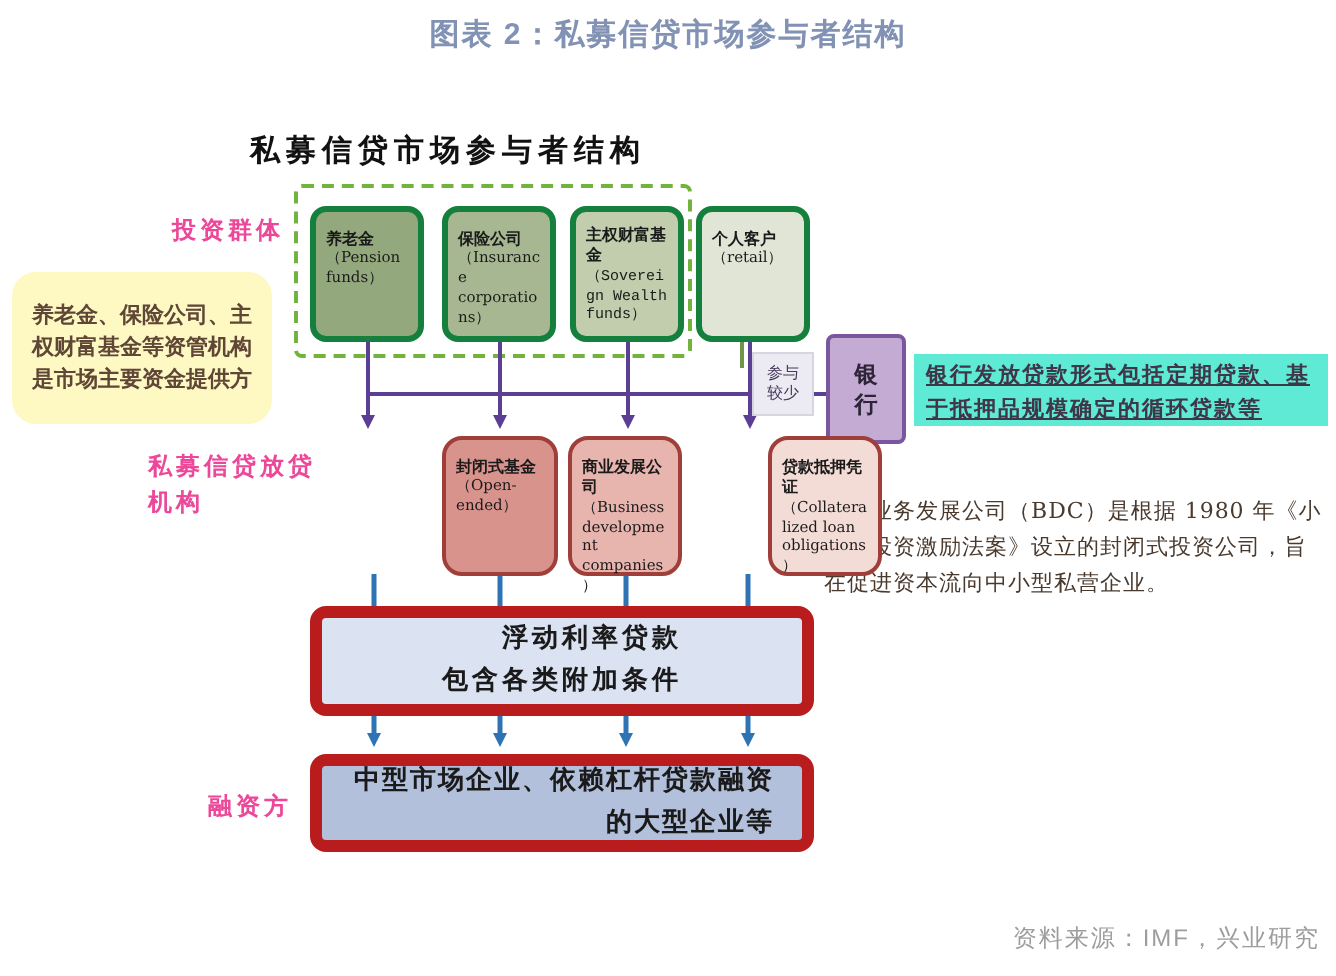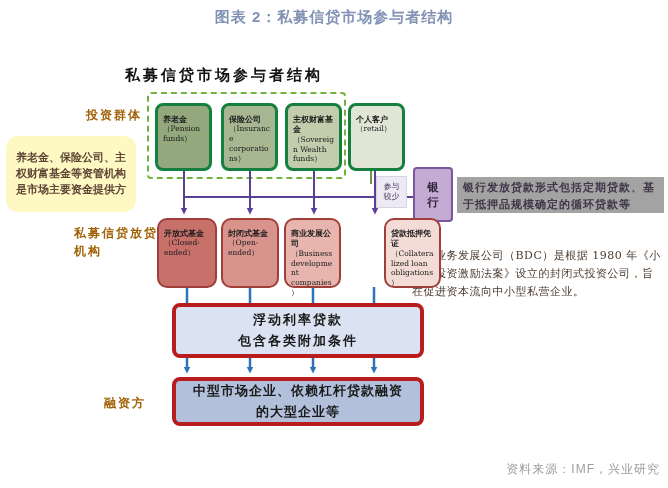--- a/index.html
+++ b/index.html
@@ -11,34 +11,34 @@
   
   .page-title{
     left:0;top:8px;width:668px;text-align:center;
     font-family:"Liberation Sans","DejaVu Sans",sans-serif;
     font-size:15px;font-weight:bold;color:#8292b4;letter-spacing:1px;
   }
   .diagram-title{
     left:125px;top:66px;font-size:15px;font-weight:bold;color:#111;
     letter-spacing:3px;
   }
-  .side-label{font-size:12px;font-weight:bold;color:#a16207;letter-spacing:2px;line-height:1.5;}
+  .side-label{font-size:12px;font-weight:bold;color:#ec4899;letter-spacing:2px;line-height:1.5;}
   .investors-label{left:86px;top:106px;}
   .lenders-label{left:74px;top:224px;width:84px;}
   .borrowers-label{left:104px;top:394px;}
   
   .investor-note{
     left:6px;top:136px;width:130px;height:76px;background:#fef9c3;border-radius:12px;
     display:flex;align-items:center;justify-content:center;text-align:center;
     font-size:11px;font-weight:bold;color:#5f4636;line-height:1.45;padding:4px 5px;box-sizing:border-box;
   }
   .bank-note{
-    left:457px;top:177px;width:207px;height:36px;background:#a3a3a3;
+    left:457px;top:177px;width:207px;height:36px;background:#5eead4;
     font-size:11px;font-weight:bold;color:#3f3648;line-height:1.55;letter-spacing:1px;
-    padding:2px 6px;box-sizing:border-box;
+    padding:2px 6px;box-sizing:border-box;text-decoration:underline;
   }
   .bdc-note{
     left:412px;top:247px;width:252px;
     font-size:11px;color:#4a3a2e;line-height:1.65;letter-spacing:0.5px;
   }
   .source{
     left:0;top:461px;width:660px;text-align:right;
     font-family:"Liberation Sans","DejaVu Sans",sans-serif;
     font-size:12px;color:#9d9d9d;letter-spacing:1px;
   }
@@ -67,22 +67,22 @@
   }
   .bank-box span{display:block;width:14px;font-size:11.5px;font-weight:bold;color:#2d2438;line-height:1.3;text-align:center;}
   .participation{
     left:376px;top:176px;width:31px;height:32px;background:#eceaf2;z-index:3;
     display:flex;align-items:center;justify-content:center;box-sizing:border-box;
     border:1px solid #d8d4e4;
   }
   .participation span{display:block;width:18px;font-size:8px;color:#473a5c;line-height:1.3;text-align:center;}
   
   .flow{
-    left:172px;width:252px;border:4px solid #b91c1c;border-radius:8px;box-sizing:border-box;z-index:2;
-    display:flex;align-items:center;justify-content:center;text-align:center;
+    left:155px;width:252px;border:6px solid #b91c1c;border-radius:8px;box-sizing:border-box;z-index:2;
+    display:flex;align-items:center;justify-content:center;text-align:right;
     font-size:13px;font-weight:bold;letter-spacing:2px;line-height:1.6;
   }
   .loan-box{top:303px;height:55px;background:#dbe3f2;}
   .borrower-box{top:377px;height:49px;background:#b3c0db;padding:0 14px;letter-spacing:1px;}
   svg.conn{left:0;top:0;z-index:1;}
 </style>
 </head>
 <body>
 
 <div id="canvas">
@@ -130,41 +130,37 @@
   </svg>
 
   <div class="abs ebox inv inv1" style="background-color: rgb(147, 169, 125);">
     <div class="zh">养老金</div>
     <div class="en">（Pension funds）</div>
   </div>
   <div class="abs ebox inv inv2" style="background-color: rgb(166, 183, 145);">
     <div class="zh">保险公司</div>
     <div class="en">（Insurance corporations）</div>
   </div>
-  <div class="abs ebox inv inv3" style="background-color: rgb(194, 205, 173);">
+  <div class="abs ebox inv inv3" style="background-color: rgb(194, 205, 173); font-family: Liberation Mono, monospace;">
     <div class="zh">主权财富基金</div>
     <div class="en">（Sovereign Wealth funds）</div>
   </div>
   <div class="abs ebox inv inv4" style="background-color: rgb(224, 229, 213);">
     <div class="zh">个人客户</div>
     <div class="en">（retail）</div>
   </div>
 
   <div class="abs participation">
     <span>参与较少</span>
   </div>
   <div class="abs bank-box">
     <span>银行</span>
   </div>
   <div class="abs bank-note">银行发放贷款形式包括定期贷款、基于抵押品规模确定的循环贷款等</div>
 
-  <div class="abs ebox len len1" style="background-color: rgb(200, 113, 107);">
-    <div class="zh">开放式基金</div>
-    <div class="en">（Closed-ended）</div>
-  </div>
   <div class="abs ebox len len2" style="background-color: rgb(217, 147, 141);">
     <div class="zh">封闭式基金</div>
     <div class="en">（Open-ended）</div>
   </div>
   <div class="abs ebox len len3" style="background-color: rgb(232, 181, 174);">
     <div class="zh">商业发展公司</div>
     <div class="en">（Business development companies）</div>
   </div>
   <div class="abs ebox len len4" style="background-color: rgb(244, 220, 214); margin-left: 39px;">
     <div class="zh">贷款抵押凭证</div>

